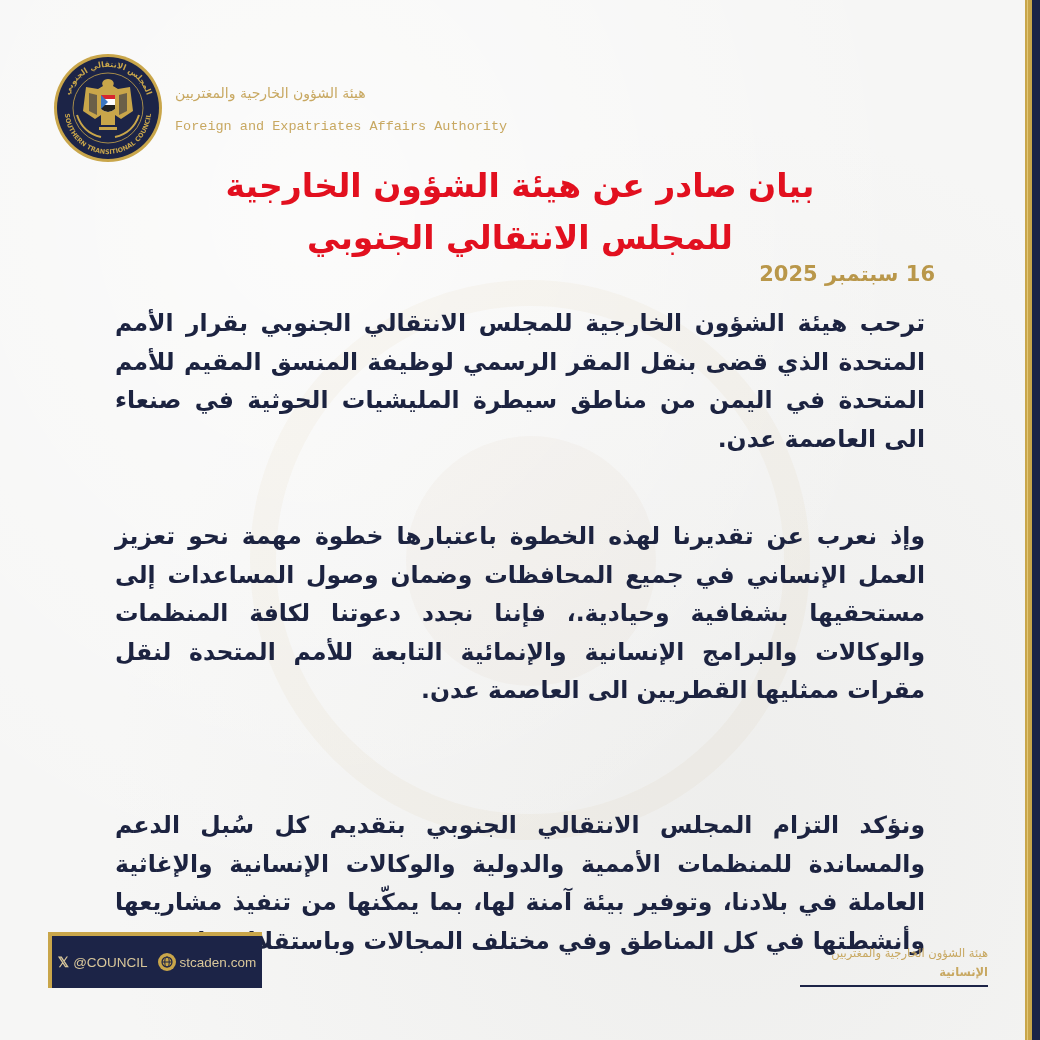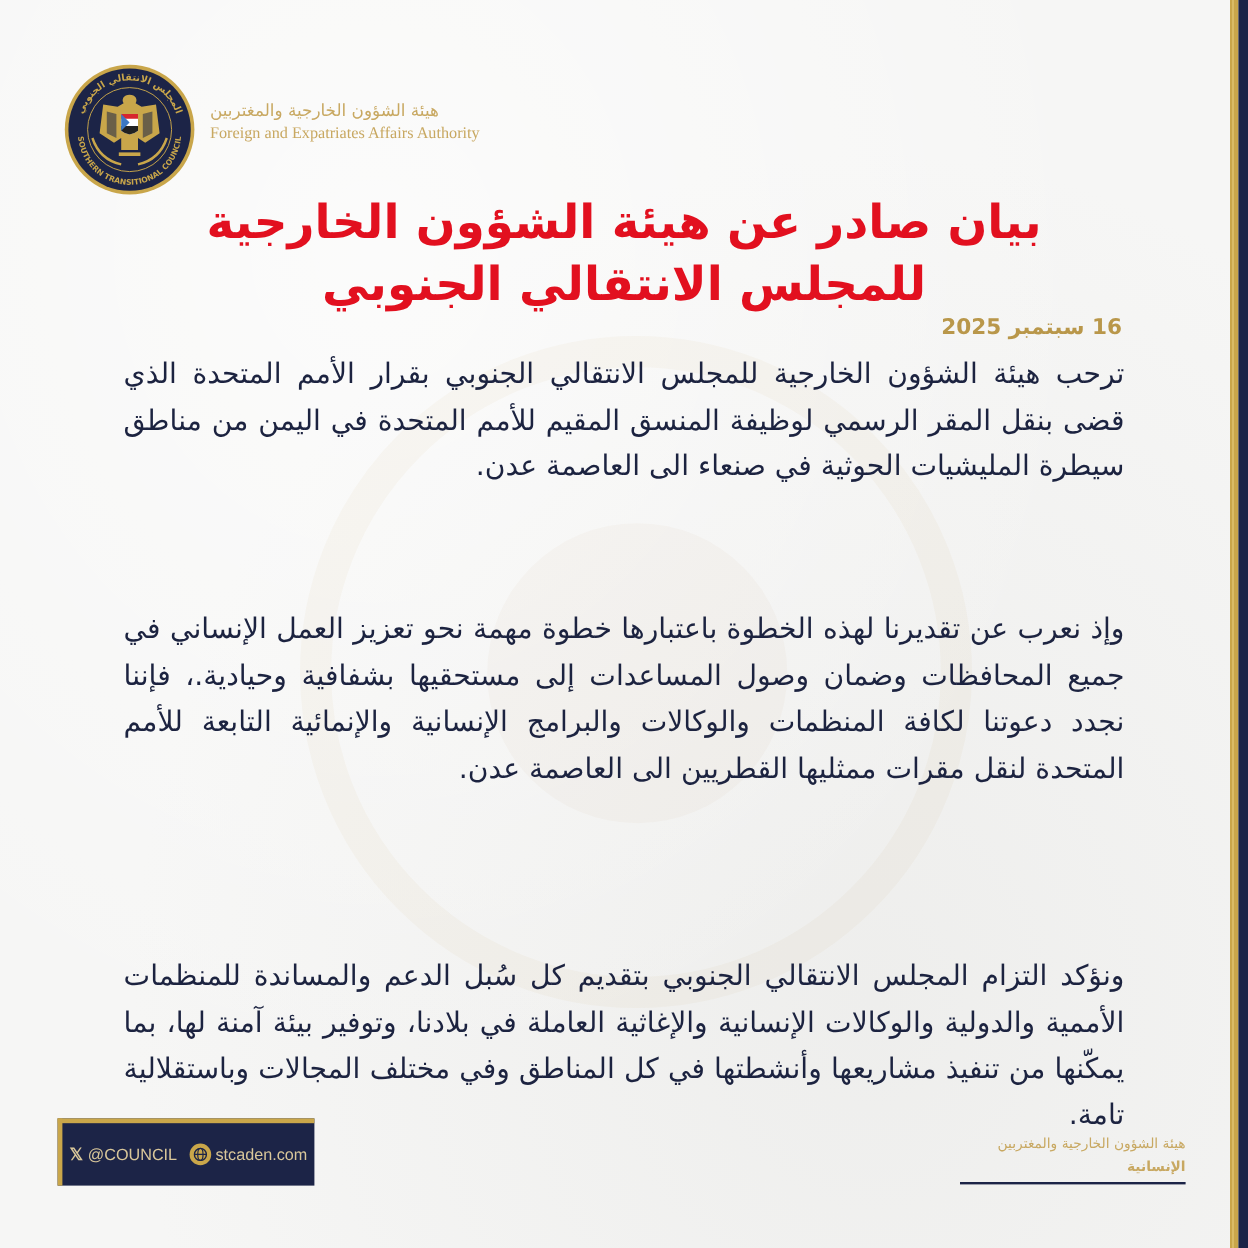--- a/index.html
+++ b/index.html
@@ -26,36 +26,36 @@
     }
     .edge-gold { position: absolute; top: 0; right: 8px; width: 7px; height: 1040px; background: #c9a64a; }
     .edge-gold::before { content: ""; position: absolute; top: 0; left: 2px; width: 1px; height: 100%; background: #e3c878; }
     .edge-navy { position: absolute; top: 0; right: 0; width: 8px; height: 1040px; background: #1c2447; }
 
     
     .logo { position: absolute; left: 53px; top: 53px; width: 110px; height: 110px; }
 
     .brand { position: absolute; left: 175px; top: 84px; text-align: left; }
     .brand-ar { direction: rtl; font-size: 14px; color: #c8a861; letter-spacing: 3px; line-height: 18px; text-align: left; }
-    .brand-en { font-family: Liberation Serif, serif; font-size: 13.5px; color: #c8a861; line-height: 17px; }
+    .brand-en { font-family: Liberation Mono, monospace; font-size: 13.5px; color: #c8a861; line-height: 17px; margin-top: 16px; }
 
     .title {
       position: absolute; left: 160px; width: 720px; top: 160px;
       direction: rtl; text-align: center;
-      color: #e2101f; font-weight: bold; font-size: 39px; line-height: 52px;
+      color: #e2101f; font-weight: bold; font-size: 33px; line-height: 52px;
     }
     .date {
       position: absolute; right: 105px; top: 262px; direction: rtl;
-      color: #b9974a; font-weight: bold; font-size: 18px;
+      color: #b9974a; font-weight: bold; font-size: 21px;
     }
     .body {
       position: absolute; left: 103px; width: 834px; direction: rtl; text-align: justify;
       color: #1c2340; font-size: 23.5px; line-height: 38.5px;
     }
-    .body p { margin: 0; text-align-last: right; }
+    .body p { margin: 12px; text-align-last: right; font-weight: bold; }
     .p1 { top: 292px; }
     .p2 { top: 505px; }
     .p3 { top: 794px; }
 
     .social {
       position: absolute; left: 48px; top: 932px; width: 214px; height: 56px;
       background: #1c2447; box-sizing: border-box;
       border-top: 4px solid #c9a64a; border-left: 4px solid #c9a64a;
       display: flex; align-items: center; justify-content: center; gap: 10px;
       font-family: "Liberation Sans", sans-serif; color: #d9c79a; font-size: 13.5px;

